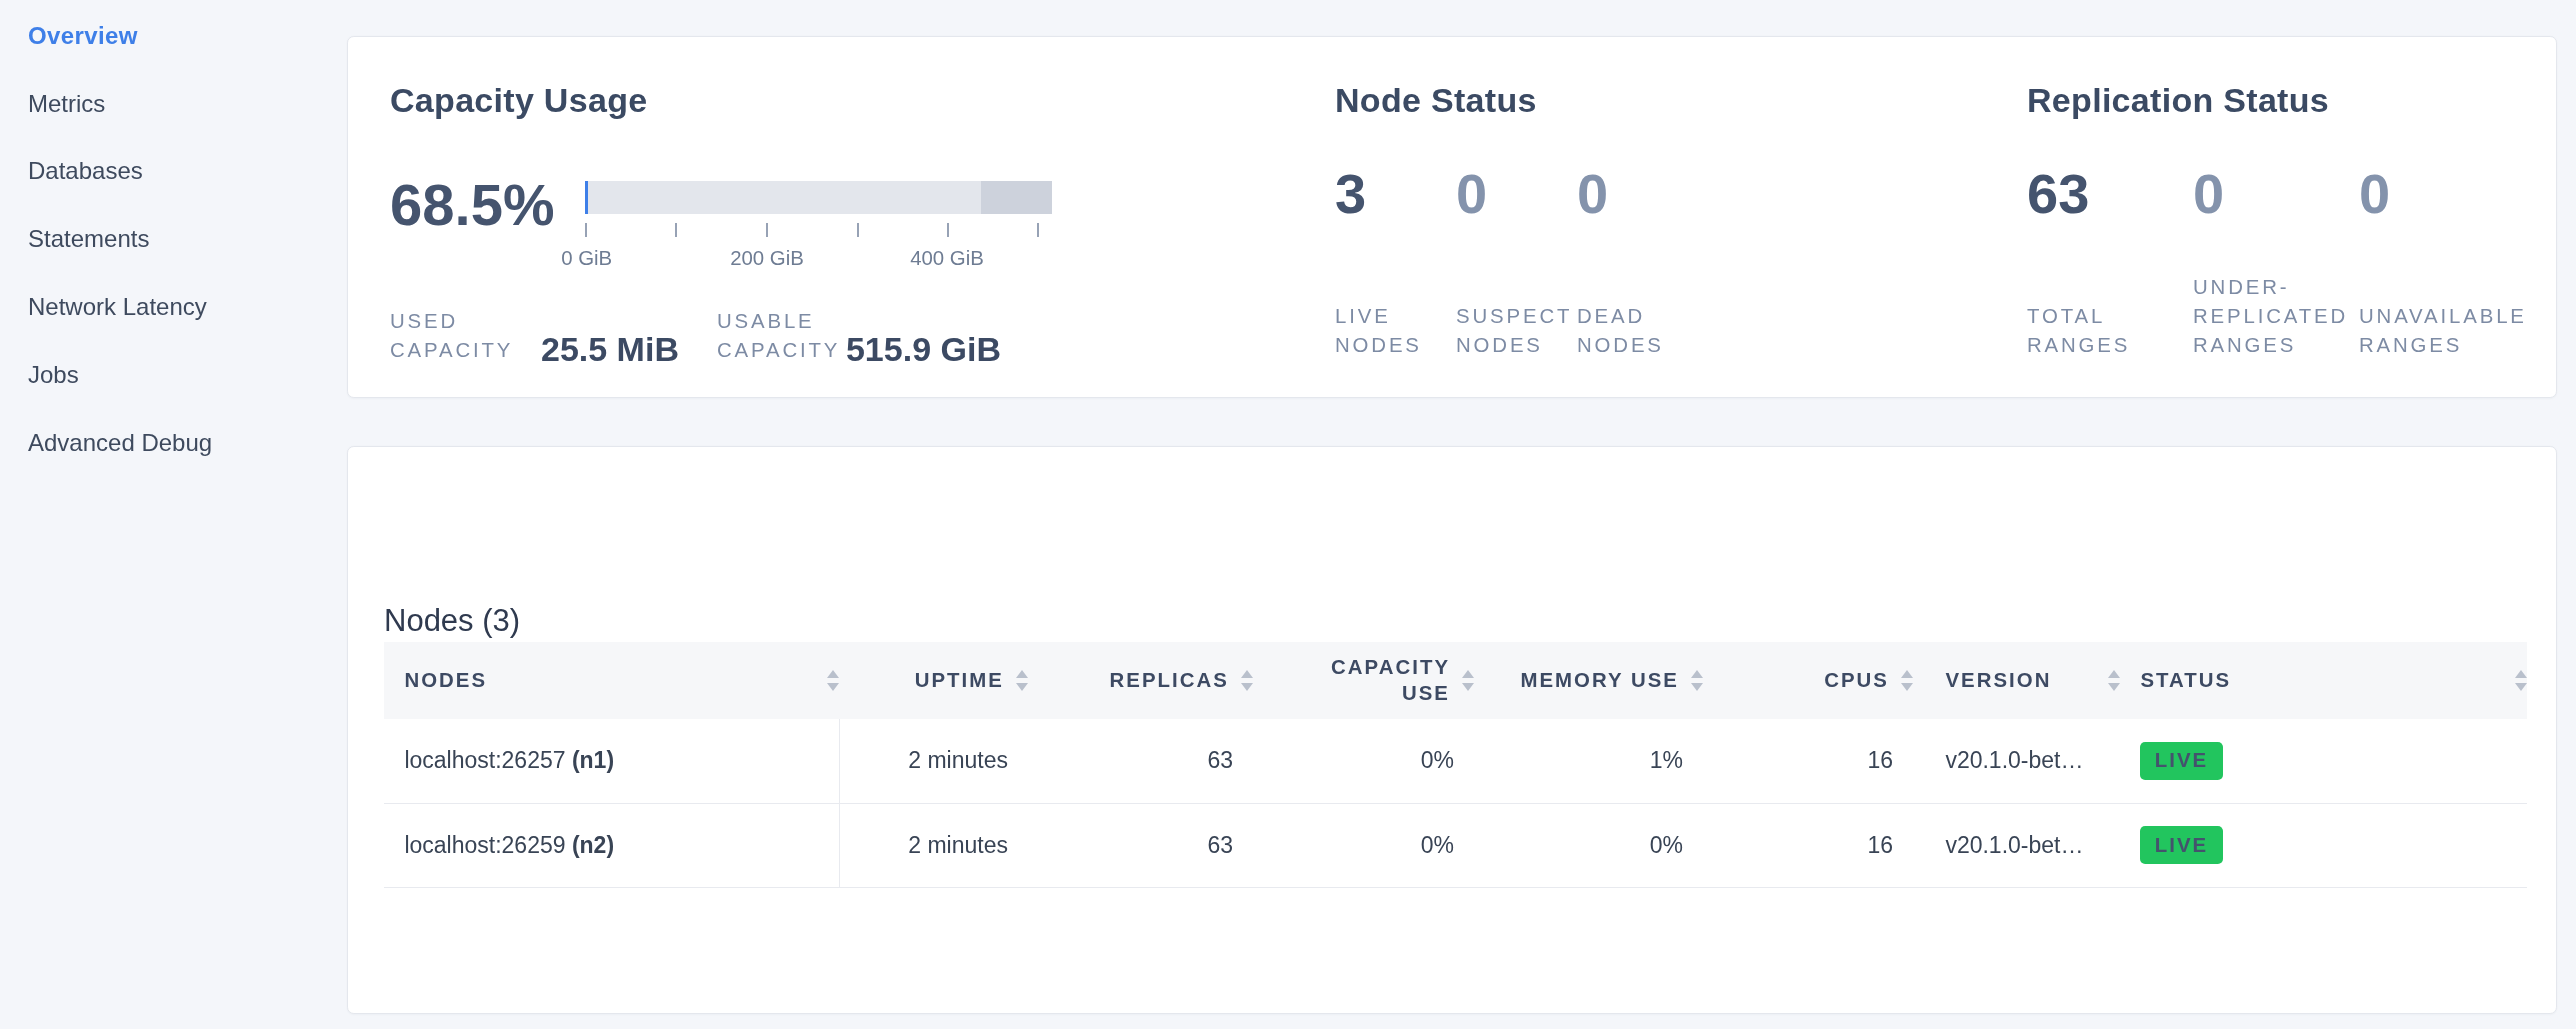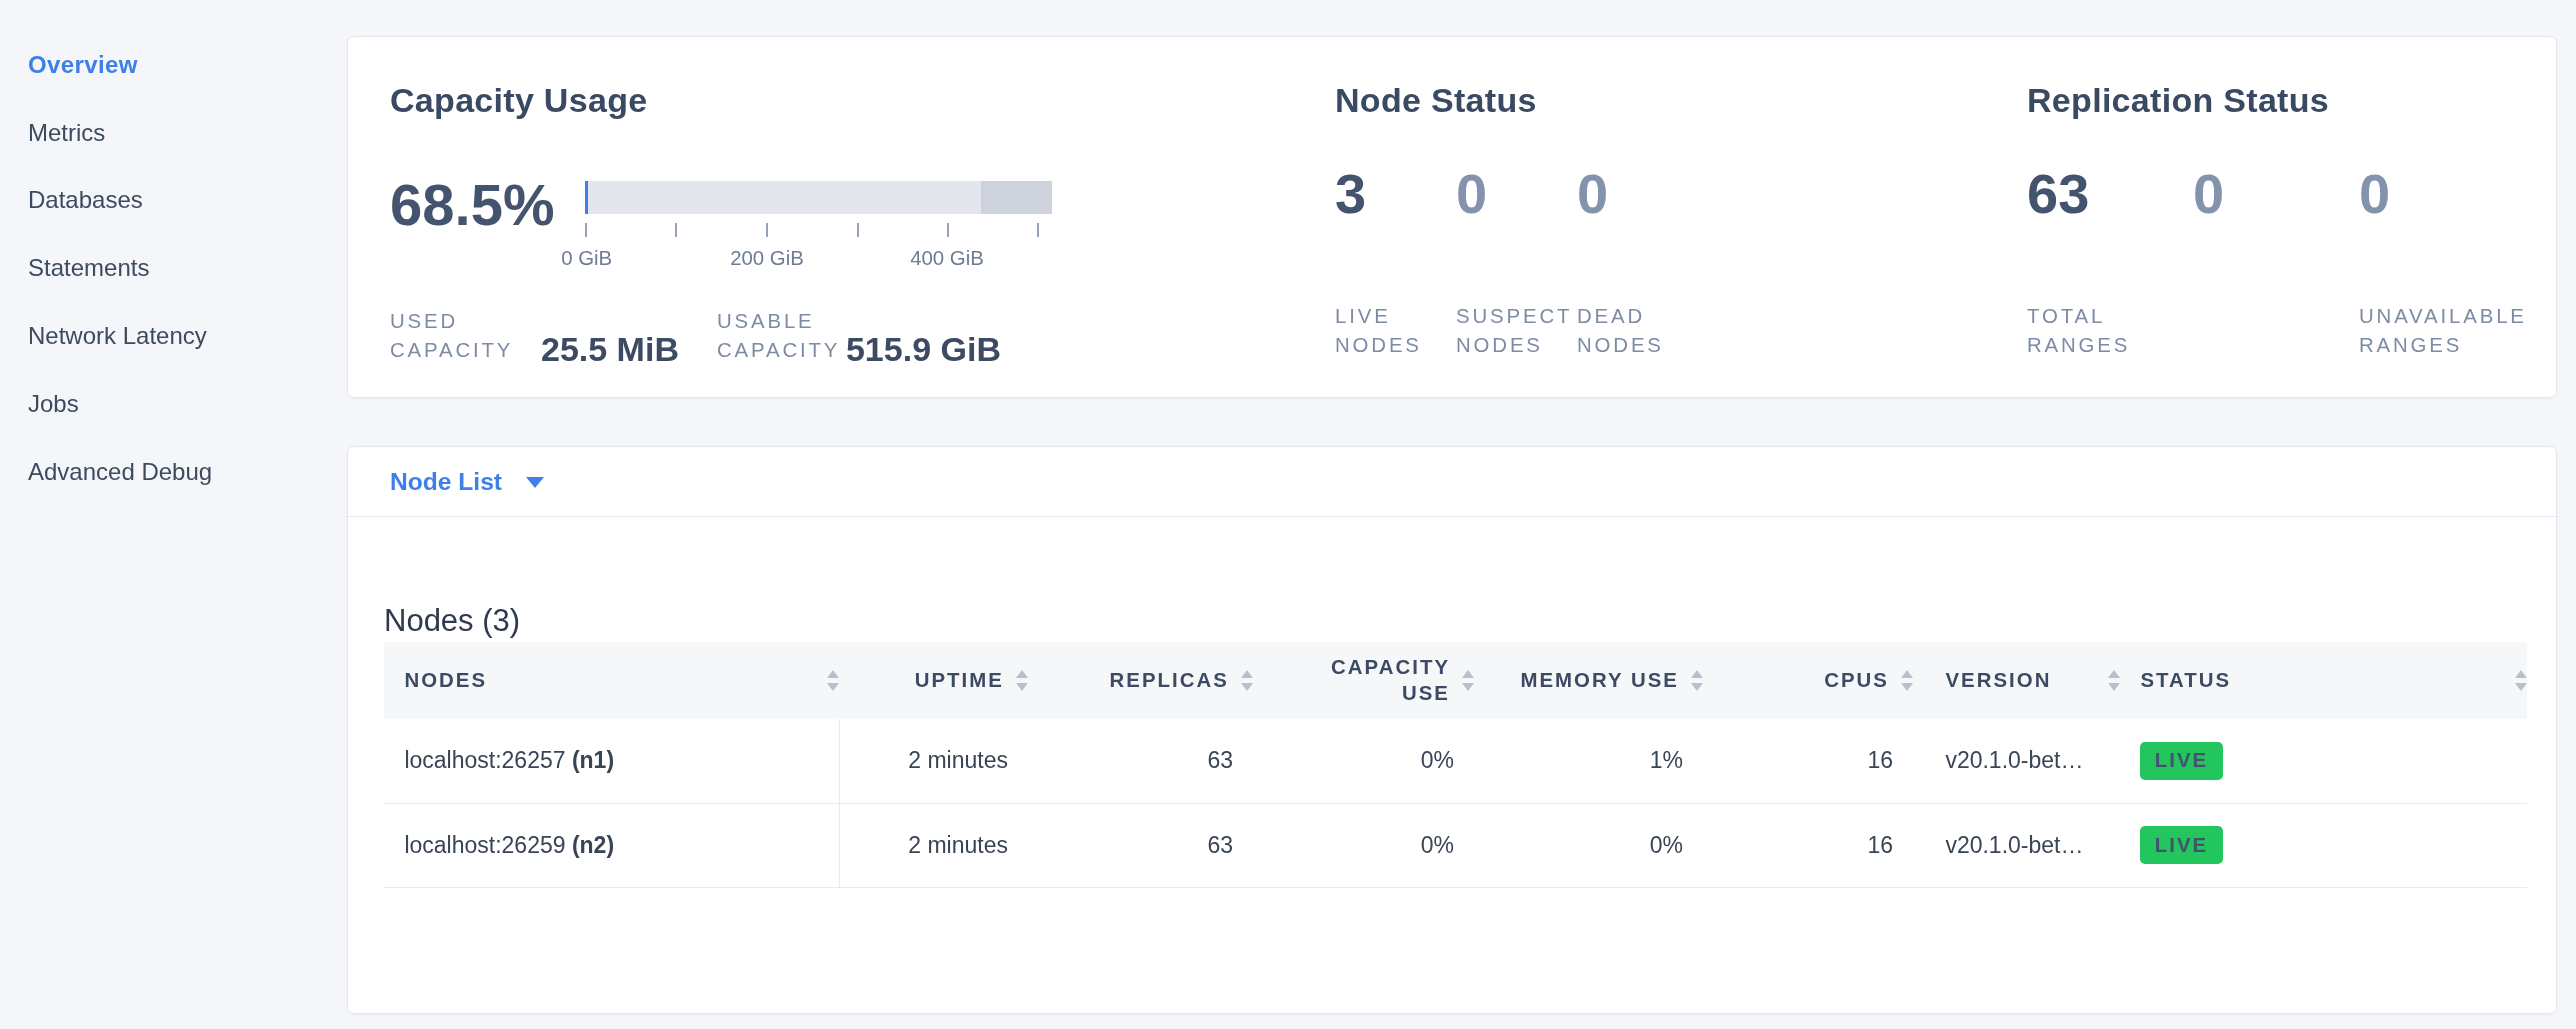--- a/index.html
+++ b/index.html
@@ -2,21 +2,21 @@
 <html style="font-size:13.6px"><head>
 <meta charset="utf-8">
 <style>
   html,body{margin:0;padding:0;background:#f4f6fa;}
   *{box-sizing:border-box;font-family:"Liberation Sans","DejaVu Sans",sans-serif;}
   .app{position:relative;width:2576px;height:1030px;background:#f4f6fa;overflow:hidden;}
 
   
   .sidebar{position:absolute;left:0;top:0;width:347px;height:100%;}
   .side-item{position:absolute;left:28px;height:34px;line-height:34px;font-size:24px;
-             color:#3e4a5e;cursor:pointer;white-space:nowrap;margin-top:29px;}
+             color:#3e4a5e;cursor:pointer;white-space:nowrap;}
   .side-item.active{color:#3e7fe8;font-weight:700;letter-spacing:0.4px;}
 
   
   .card{position:absolute;left:347px;width:2210px;background:#fff;border:0.8px solid #e4e7ed;
         border-radius:6.8px;box-shadow:0 0.8px 1.7px rgba(60,70,90,.04);}
   .summary-card{top:36px;height:362px;}
   .nodes-card{top:446px;height:568px;}
 
   
   .section{position:absolute;top:0;height:100%;}
@@ -150,36 +150,31 @@
 
     <div class="section sec-replication">
       <div class="sec-title">Replication Status</div>
       <div class="stats">
         <div class="stat emph">
           <div class="stat-value">63</div>
           <div class="stat-label" style="width:110px">Total Ranges</div>
         </div>
         <div class="stat">
           <div class="stat-value">0</div>
+          <div class="stat-label" style="width:170px">Under-Replicated Ranges</div>
         </div>
         <div class="stat">
           <div class="stat-value">0</div>
           <div class="stat-label" style="width:170px">Unavailable Ranges</div>
         </div>
       </div>
     </div>
   </section>
 
   <section class="card nodes-card">
-    <div class="card-header">
-      <div class="dropdown">
-        <span class="dropdown-label">Node List</span>
-        <span class="caret-down"></span>
-      </div>
-    </div>
 
     <h2 class="table-title">Nodes (3)</h2>
 
     <table class="nodes">
       <colgroup>
         <col class="c-nodes">
           <col class="c-uptime">
           <col class="c-replicas">
           <col class="c-capuse">
         <col class="c-memuse">

